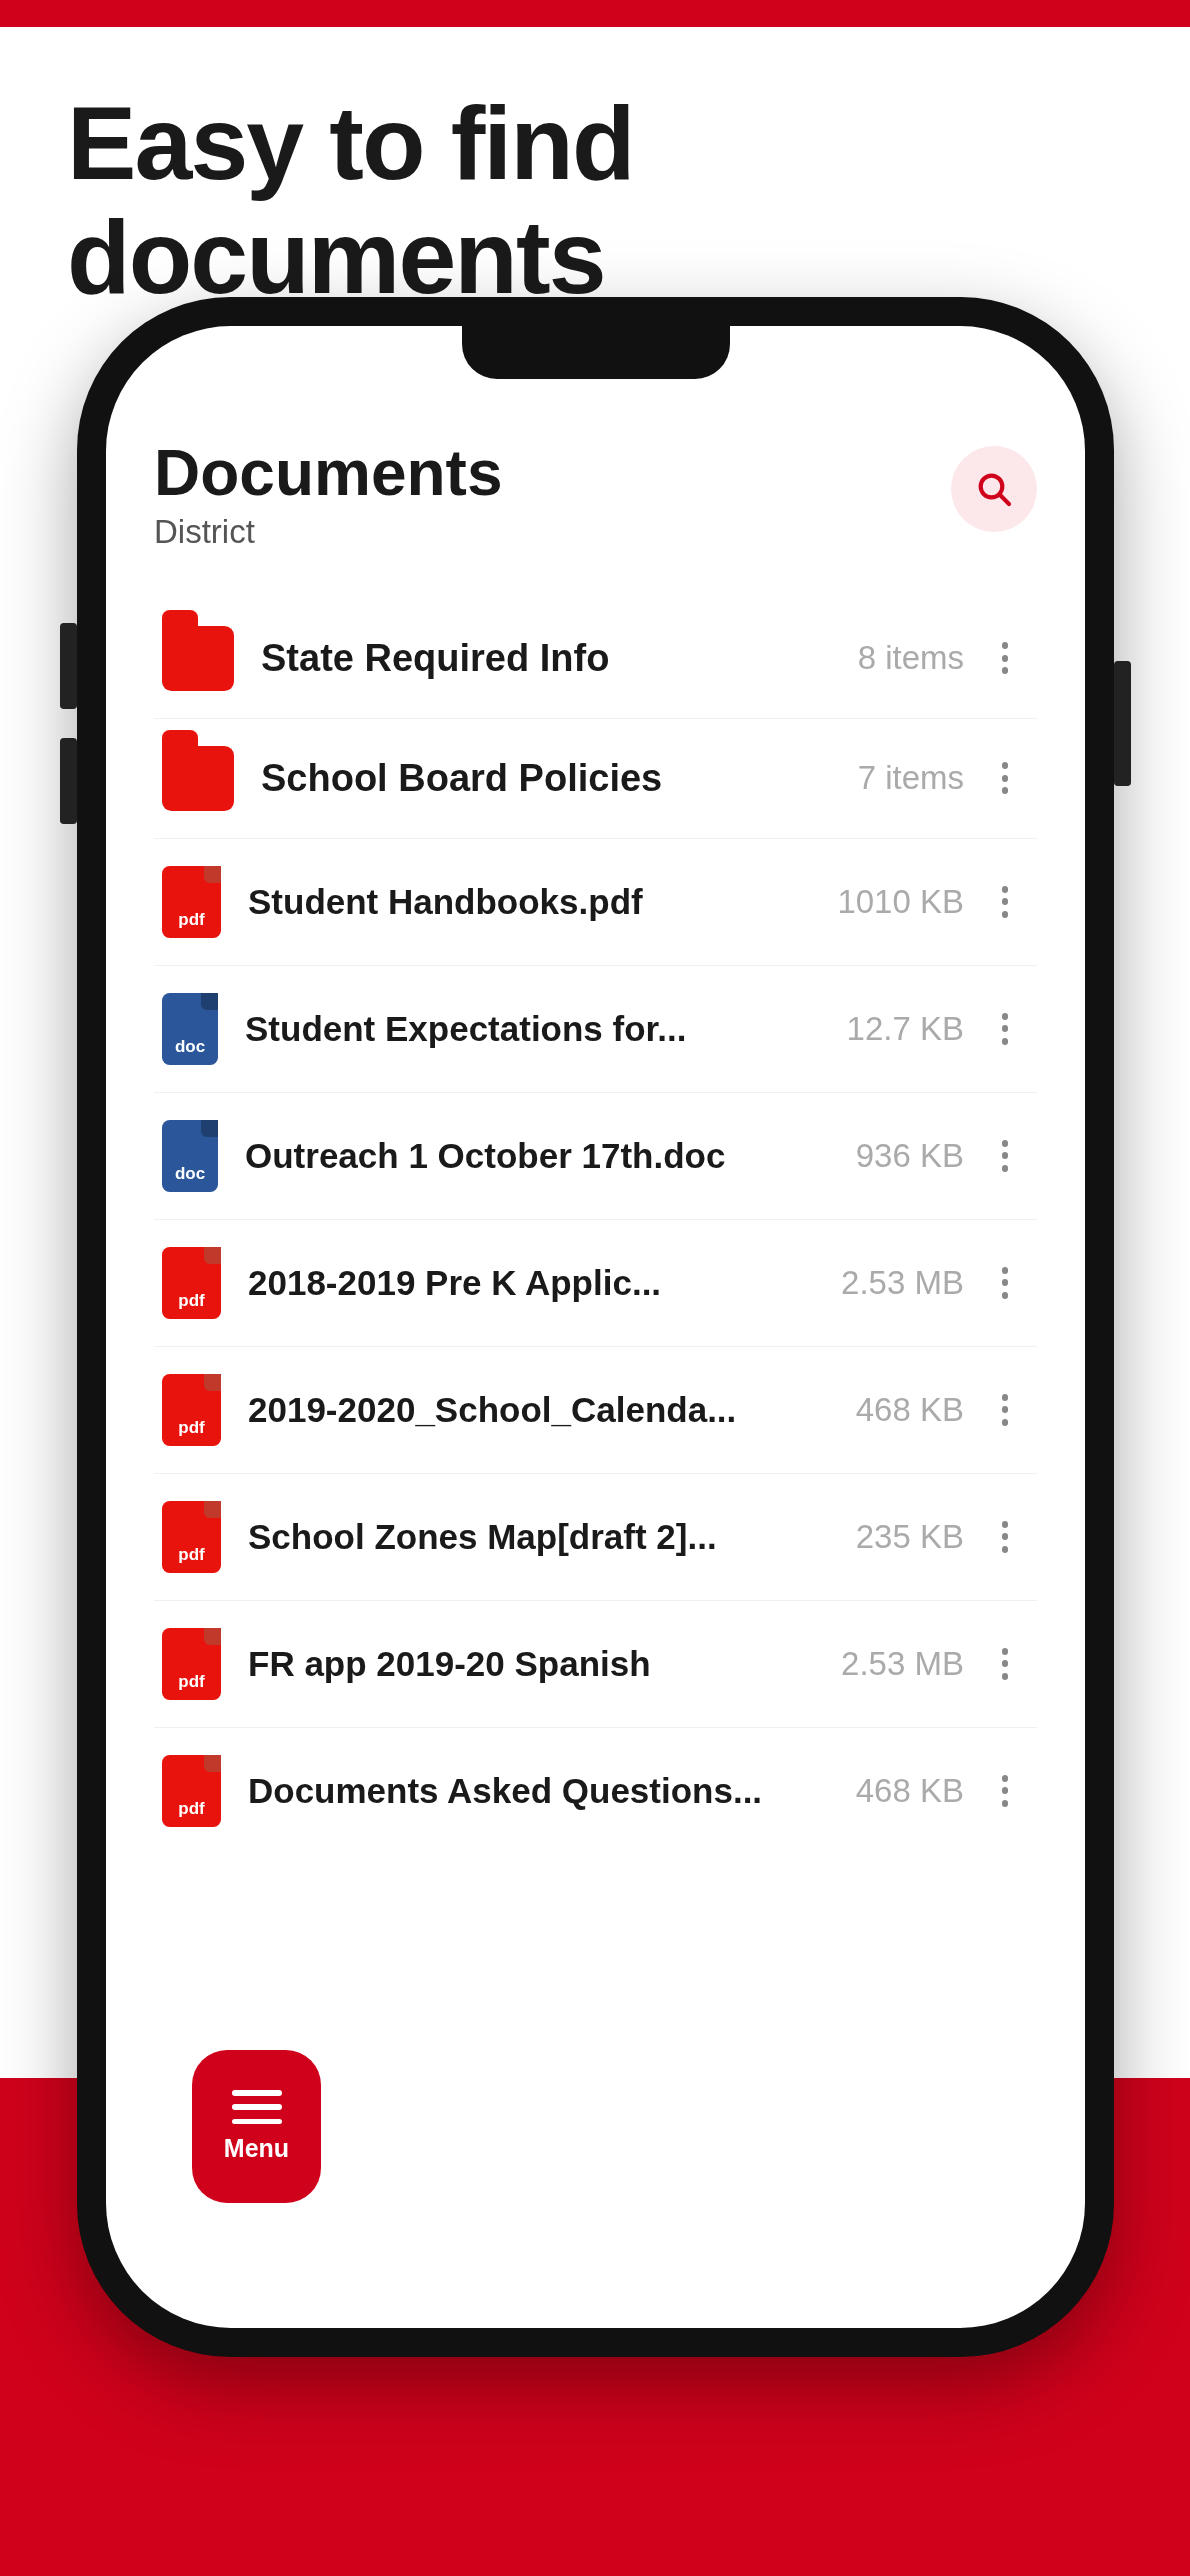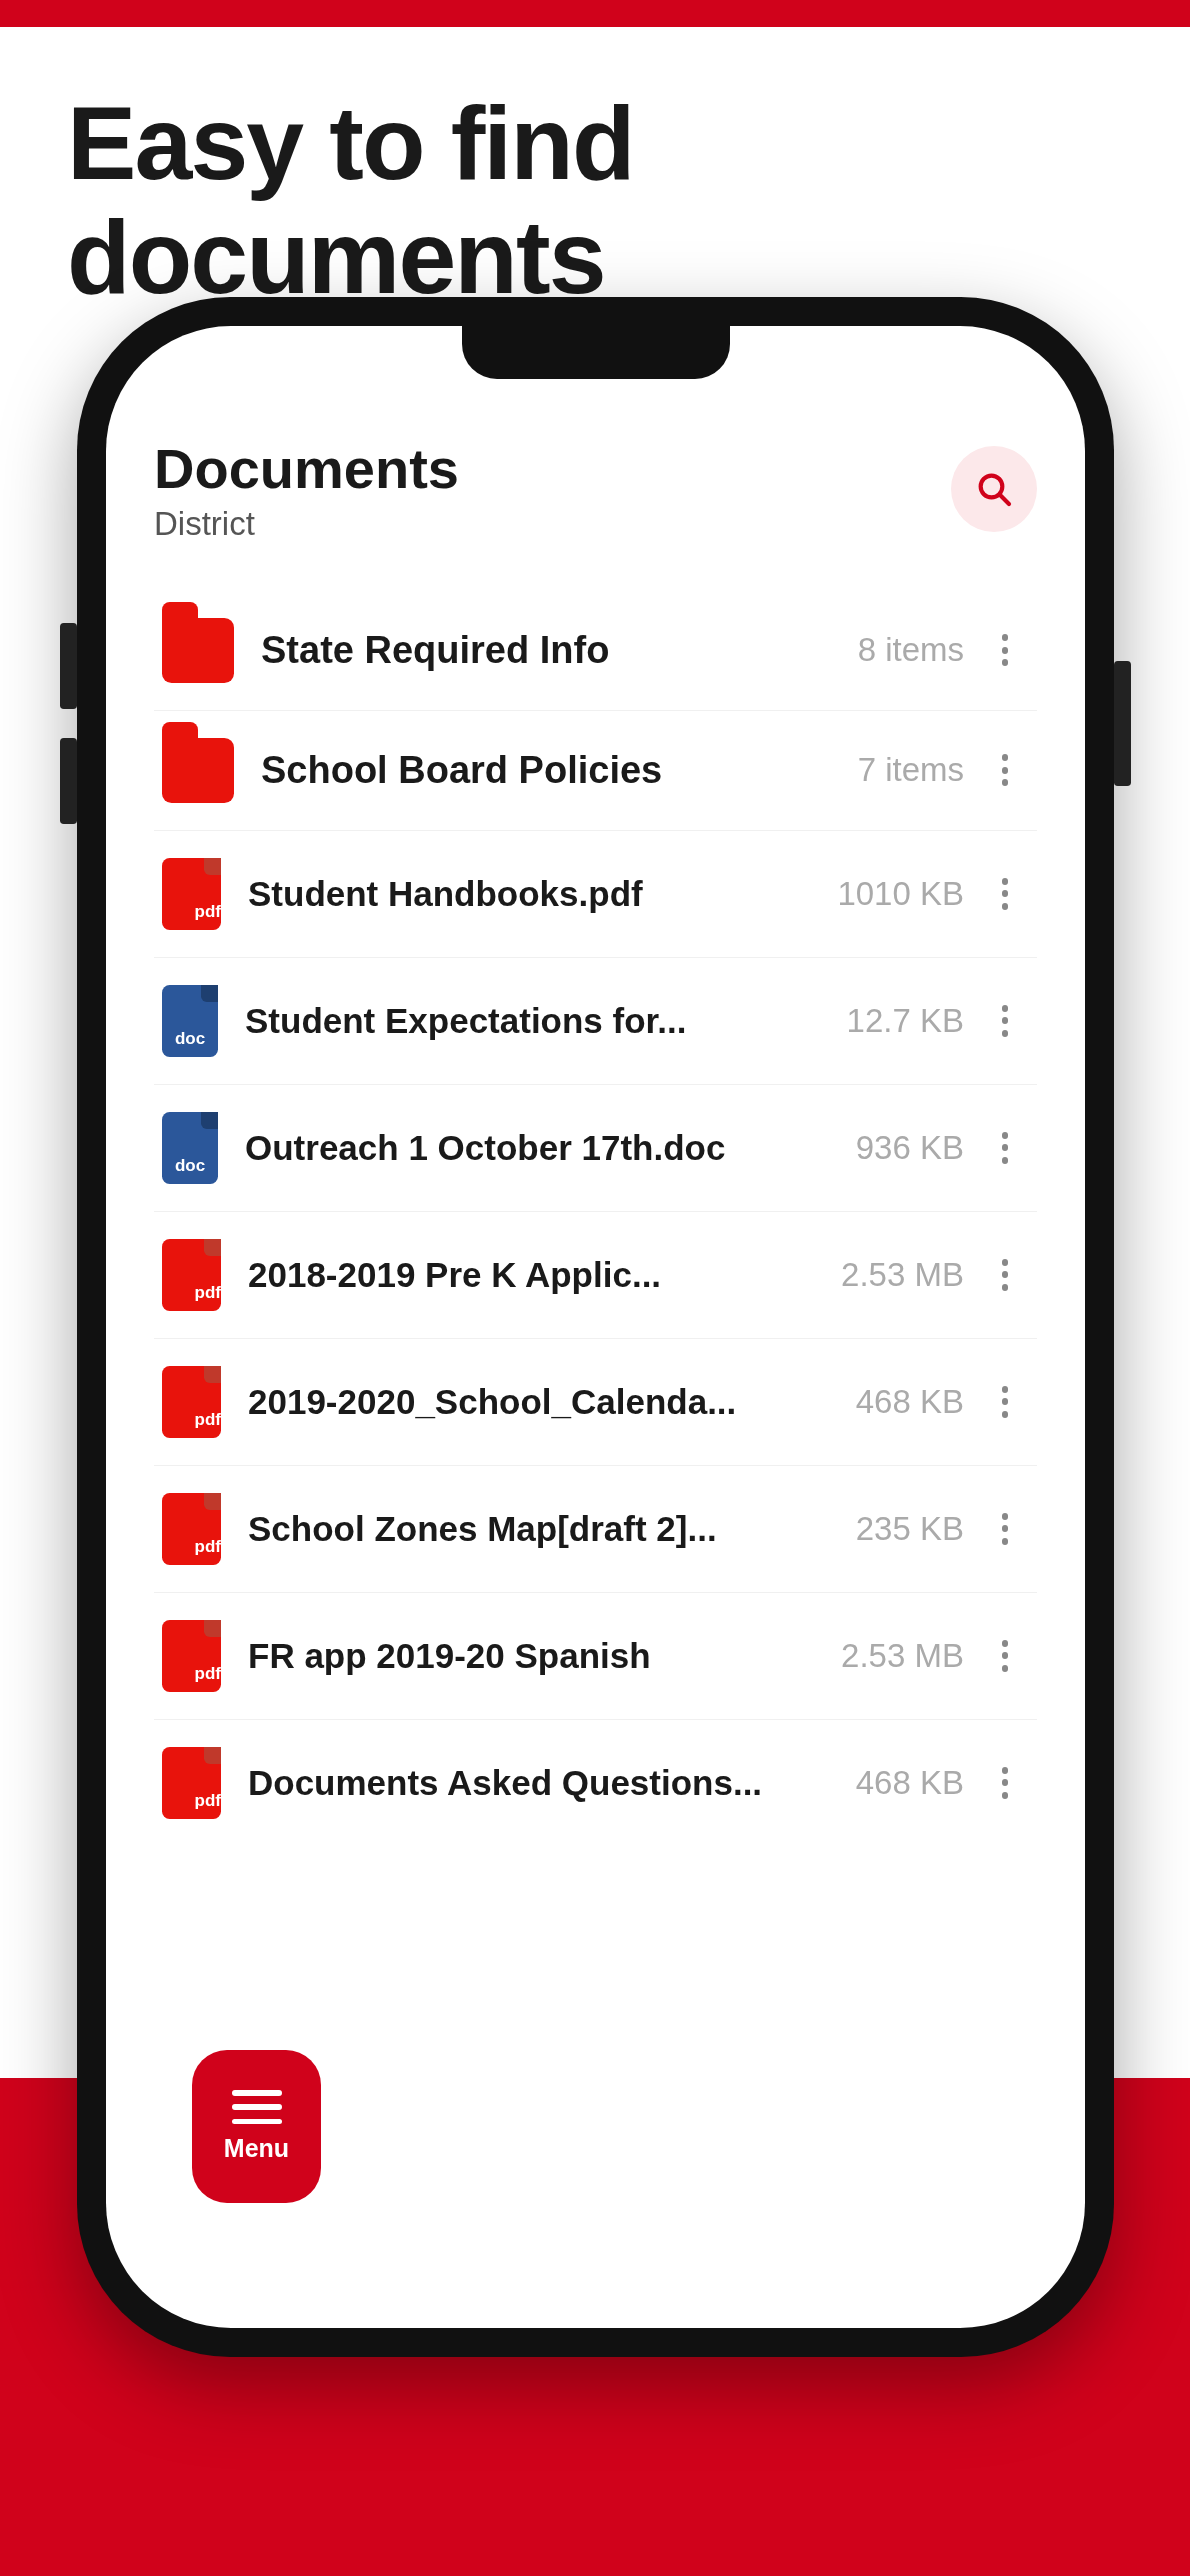--- a/index.html
+++ b/index.html
@@ -89,21 +89,21 @@
 
     
     .doc-header {
       display: flex;
       align-items: flex-start;
       justify-content: space-between;
       margin-bottom: 48px;
     }
 
     .doc-title {
-      font-size: 56px;
+      font-size: 64px;
       font-weight: 800;
       color: #1a1a1a;
       line-height: 1;
     }
 
     .doc-subtitle {
       font-size: 33px;
       color: #555;
       margin-top: 7.7px;
       font-weight: 400;
@@ -167,21 +167,21 @@
 
     
     .pdf-icon {
       width: 59px;
       height: 72px;
       background: #E8130C;
       border-radius: 7.7px 13.4px 7.7px 7.7px;
       position: relative;
       display: flex;
       align-items: flex-end;
-      justify-content: flex-end;
+      justify-content: center;
       padding-bottom: 7.7px;
       flex-shrink: 0;
       margin-right: 27px;
     }
     .pdf-icon::before {
       content: '';
       position: absolute;
       top: 0; right: 0;
       width: 17px;
       height: 17px;

